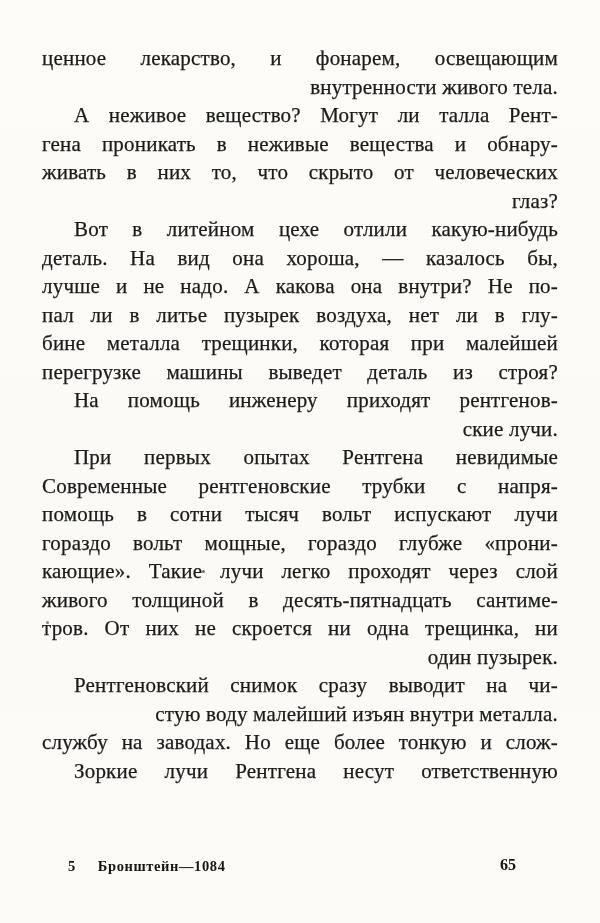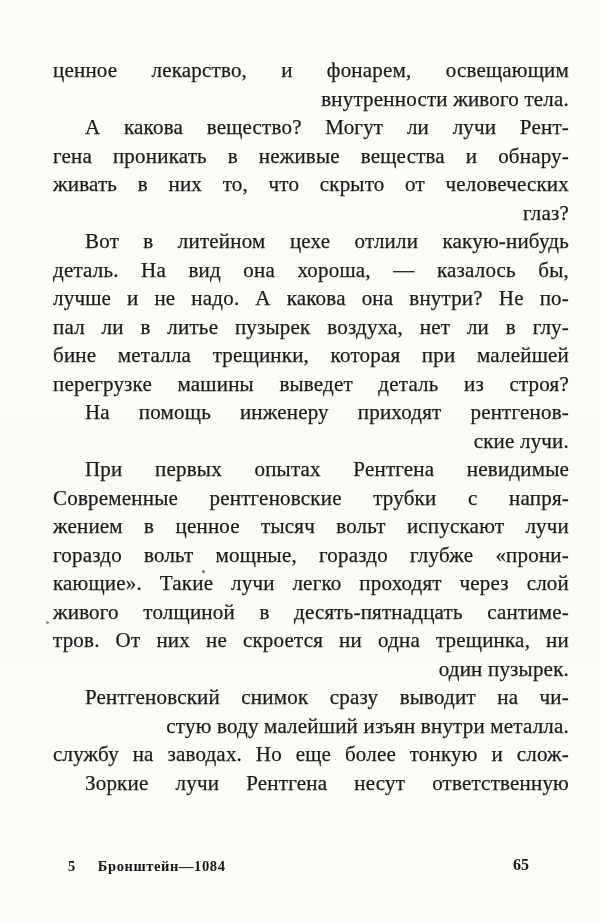--- a/index.html
+++ b/index.html
@@ -13,23 +13,22 @@
     height: 923px;
     margin: 0 auto;
     background: linear-gradient(180deg, #fdfcf9 0%, #fbfaf6 55%, #fcfbf8 100%);
     overflow: hidden;
     font-family: "Liberation Serif", "DejaVu Serif", serif;
     color: #1b1b1b;
   }
   .text-block {
     position: absolute;
     left: 42px;
-    top: 56px;
+    top: 44px;
     width: 516px;
-    margin-left: 11px;
   }
   .line {
     font-size: 21px;
     line-height: 28.5px;
     height: 28.5px;
     letter-spacing: 0.2px;
     text-align: right;
     white-space: normal;
     -webkit-text-stroke: 0.25px #1b1b1b;
   }
@@ -49,21 +48,21 @@
     letter-spacing: 0.6px;
     color: #161616;
     text-align: right;
   }
   .footer .sig {
     display: inline-block;
     margin-right: 22px;
   }
   .page-number {
     position: absolute;
-    left: 513px;
+    left: 500px;
     top: 856px;
     font-size: 16px;
     font-weight: bold;
     color: #141414;
     text-align: right;
   }
   .speck {
     position: absolute;
     background: #4a4a4a;
     border-radius: 50%;
@@ -73,35 +72,35 @@
   .speck.s2 { left: 46px;  top: 621px; width: 3px; height: 3px; opacity: 0.65; }
 </style>
 </head>
 <body>
 
 <div class="page">
 
   <div class="text-block">
       <div class="line j">ценное лекарство, и фонарем, освещающим</div>
       <div class="line">внутренности живого тела.</div>
-      <div class="line j i">А какова вещество? Могут ли лучи Рент-</div>
+      <div class="line j i">А неживое вещество? Могут ли талла Рент-</div>
       <div class="line j">гена проникать в неживые вещества и обнару-</div>
       <div class="line j">живать в них то, что скрыто от человеческих</div>
       <div class="line">глаз?</div>
       <div class="line j i">Вот в литейном цехе отлили какую-нибудь</div>
       <div class="line j">деталь. На вид она хороша, — казалось бы,</div>
       <div class="line j">лучше и не надо. А какова она внутри? Не по-</div>
       <div class="line j">пал ли в литье пузырек воздуха, нет ли в глу-</div>
       <div class="line j">бине металла трещинки, которая при малейшей</div>
       <div class="line j">перегрузке машины выведет деталь из строя?</div>
       <div class="line j i">На помощь инженеру приходят рентгенов-</div>
       <div class="line">ские лучи.</div>
       <div class="line j i">При первых опытах Рентгена невидимые</div>
       <div class="line j">Современные рентгеновские трубки с напря-</div>
-      <div class="line j">жением в ценное тысяч вольт испускают лучи</div>
+      <div class="line j">помощь в сотни тысяч вольт испускают лучи</div>
       <div class="line j">гораздо вольт мощные, гораздо глубже «прони-</div>
       <div class="line j">кающие». Такие лучи легко проходят через слой</div>
       <div class="line j">живого толщиной в десять-пятнадцать сантиме-</div>
       <div class="line j">тров. От них не скроется ни одна трещинка, ни</div>
       <div class="line">один пузырек.</div>
       <div class="line j i">Рентгеновский снимок сразу выводит на чи-</div>
       <div class="line">стую воду малейший изъян внутри металла.</div>
       <div class="line j">службу на заводах. Но еще более тонкую и слож-</div>
       <div class="line j i">Зоркие лучи Рентгена несут ответственную</div>
     </div>

